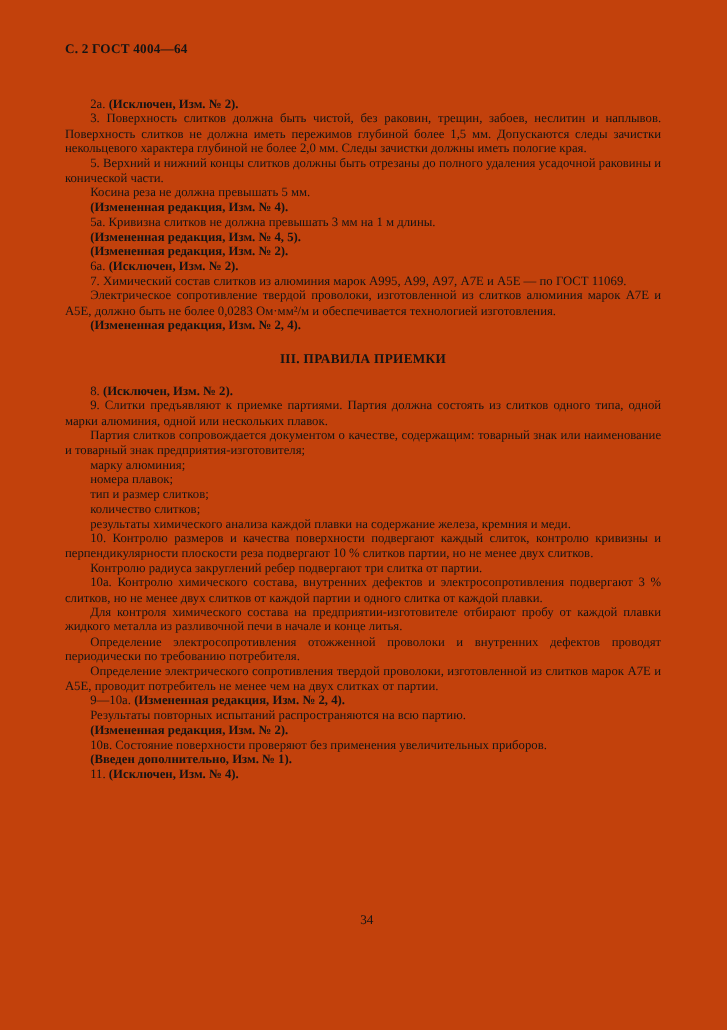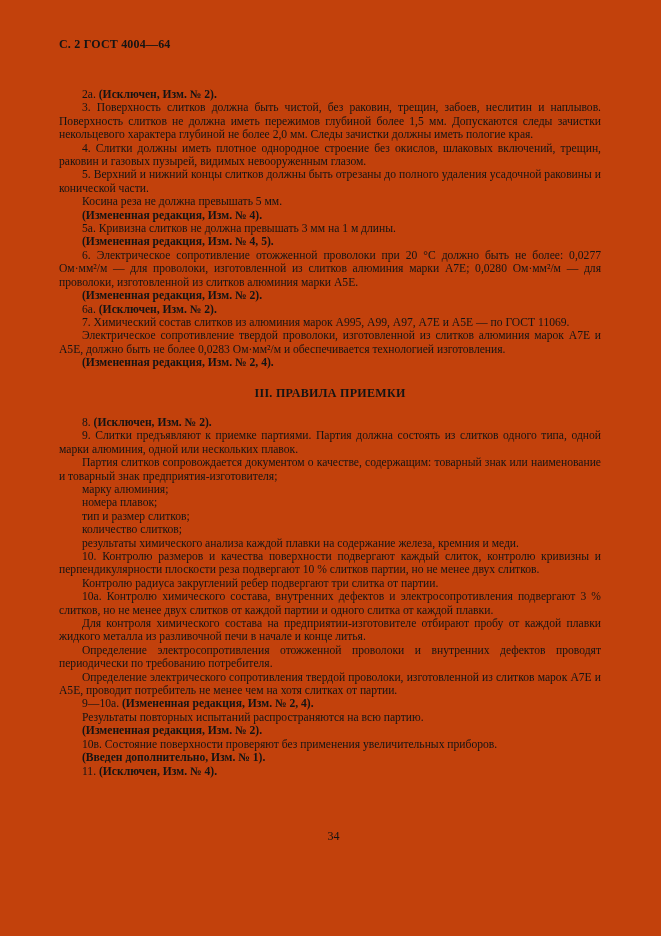--- a/index.html
+++ b/index.html
@@ -59,47 +59,45 @@
 </style>
 </head>
 <body>
 
 <div class="page">
   <div class="running-header">С. 2 ГОСТ 4004—64</div>
 
   <div class="content">
       <p class="para"><span class="run">2а. </span><span class="run bold">(Исключен, Изм. № 2).</span></p>
       <p class="para"><span class="run">3. Поверхность слитков должна быть чистой, без раковин, трещин, забоев, неслитин и наплывов. Поверхность слитков не должна иметь пережимов глубиной более 1,5 мм. Допускаются следы зачистки некольцевого характера глубиной не более 2,0 мм. Следы зачистки должны иметь пологие края.</span></p>
-      <p class="para"><span class="run">4. Слитки должны иметь плотное однородное строение без окислов, шлаковых включений, трещин, раковин и газовых пузырей, видимых невооруженным глазом.</span></p>
       <p class="para"><span class="run">5. Верхний и нижний концы слитков должны быть отрезаны до полного удаления усадочной раковины и конической части.</span></p>
       <p class="para"><span class="run">Косина реза не должна превышать 5 мм.</span></p>
       <p class="para"><span class="run bold">(Измененная редакция, Изм. № 4).</span></p>
       <p class="para"><span class="run">5а. Кривизна слитков не должна превышать 3 мм на 1 м длины.</span></p>
       <p class="para"><span class="run bold">(Измененная редакция, Изм. № 4, 5).</span></p>
-      <p class="para"><span class="run">6. Электрическое сопротивление отожженной проволоки при 20 °С должно быть не более: 0,0277 Ом·мм²/м — для проволоки, изготовленной из слитков алюминия марки А7Е; 0,0280 Ом·мм²/м — для проволоки, изготовленной из слитков алюминия марки А5Е.</span></p>
       <p class="para"><span class="run bold">(Измененная редакция, Изм. № 2).</span></p>
       <p class="para"><span class="run">6а. </span><span class="run bold">(Исключен, Изм. № 2).</span></p>
       <p class="para"><span class="run">7. Химический состав слитков из алюминия марок А995, А99, А97, А7Е и А5Е — по ГОСТ 11069.</span></p>
       <p class="para"><span class="run">Электрическое сопротивление твердой проволоки, изготовленной из слитков алюминия марок А7Е и А5Е, должно быть не более 0,0283 Ом·мм²/м и обеспечивается технологией изготовления.</span></p>
       <p class="para"><span class="run bold">(Измененная редакция, Изм. № 2, 4).</span></p>
       <div class="heading"><span class="run bold">III. ПРАВИЛА ПРИЕМКИ</span></div>
       <p class="para"><span class="run">8. </span><span class="run bold">(Исключен, Изм. № 2).</span></p>
       <p class="para"><span class="run">9. Слитки предъявляют к приемке партиями. Партия должна состоять из слитков одного типа, одной марки алюминия, одной или нескольких плавок.</span></p>
       <p class="para"><span class="run">Партия слитков сопровождается документом о качестве, содержащим: товарный знак или наименование и товарный знак предприятия-изготовителя;</span></p>
       <p class="para"><span class="run">марку алюминия;</span></p>
       <p class="para"><span class="run">номера плавок;</span></p>
       <p class="para"><span class="run">тип и размер слитков;</span></p>
       <p class="para"><span class="run">количество слитков;</span></p>
       <p class="para"><span class="run">результаты химического анализа каждой плавки на содержание железа, кремния и меди.</span></p>
       <p class="para"><span class="run">10. Контролю размеров и качества поверхности подвергают каждый слиток, контролю кривизны и перпендикулярности плоскости реза подвергают 10 % слитков партии, но не менее двух слитков.</span></p>
       <p class="para"><span class="run">Контролю радиуса закруглений ребер подвергают три слитка от партии.</span></p>
       <p class="para"><span class="run">10а. Контролю химического состава, внутренних дефектов и электросопротивления подвергают 3 % слитков, но не менее двух слитков от каждой партии и одного слитка от каждой плавки.</span></p>
       <p class="para"><span class="run">Для контроля химического состава на предприятии-изготовителе отбирают пробу от каждой плавки жидкого металла из разливочной печи в начале и конце литья.</span></p>
       <p class="para"><span class="run">Определение электросопротивления отожженной проволоки и внутренних дефектов проводят периодически по требованию потребителя.</span></p>
-      <p class="para"><span class="run">Определение электрического сопротивления твердой проволоки, изготовленной из слитков марок А7Е и А5Е, проводит потребитель не менее чем на хотя слитках от партии.</span></p>
+      <p class="para"><span class="run">Определение электрического сопротивления твердой проволоки, изготовленной из слитков марок А7Е и А5Е, проводит потребитель не менее чем на двух слитках от партии.</span></p>
       <p class="para"><span class="run">9—10а. </span><span class="run bold">(Измененная редакция, Изм. № 2, 4).</span></p>
       <p class="para"><span class="run">Результаты повторных испытаний распространяются на всю партию.</span></p>
       <p class="para"><span class="run bold">(Измененная редакция, Изм. № 2).</span></p>
       <p class="para"><span class="run">10в. Состояние поверхности проверяют без применения увеличительных приборов.</span></p>
       <p class="para"><span class="run bold">(Введен дополнительно, Изм. № 1).</span></p>
       <p class="para"><span class="run">11. </span><span class="run bold">(Исключен, Изм. № 4).</span></p>
     </div>
 
   <div class="page-number">34</div>
 </div>

